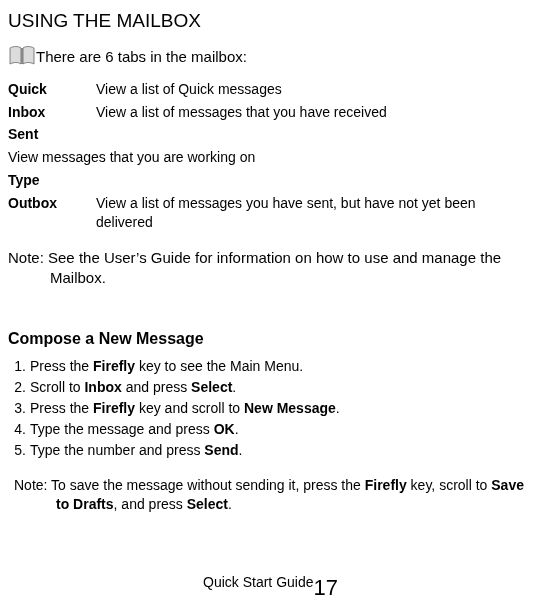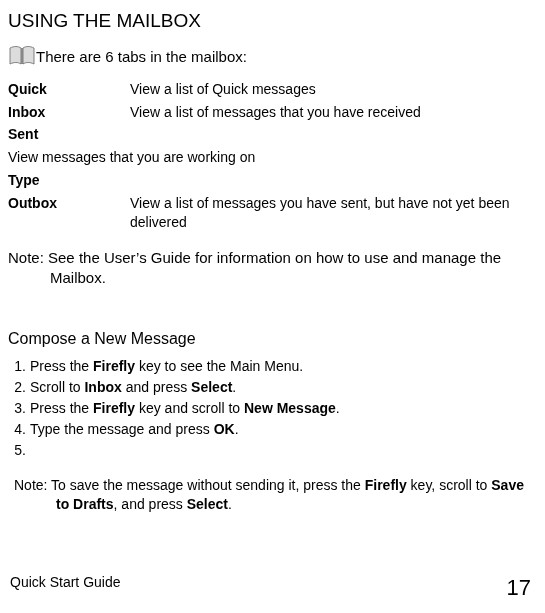--- a/index.html
+++ b/index.html
@@ -29,21 +29,20 @@
     height: 24px;
     display: inline-block;
   }
   .intro-text { font-size: 15px; }
   .tabs-table {
     margin-bottom: 14px;
   }
   .tab-row {
     display: flex;
     padding: 2px 0;
-    gap: 34px;
   }
   .tab-label {
     width: 88px;
     font-weight: bold;
     font-size: 14px;
     flex-shrink: 0;
   }
   .tab-desc {
     font-size: 14px;
     max-width: 400px;
@@ -52,21 +51,21 @@
     font-size: 15px;
     margin-bottom: 18px;
     padding-left: 0;
     text-indent: -42px;
     margin-left: 42px;
     max-width: 510px;
   }
   .section-subtitle {
     font-size: 16px;
     margin-bottom: 6px;
-    font-weight: normal;
+    font-weight: bold;
     margin-top: 40px;
   }
   .steps {
     list-style: none;
     margin-bottom: 16px;
   }
   .step-row {
     display: flex;
     padding: 1px 0;
     font-size: 14px;
@@ -84,21 +83,21 @@
     text-indent: -42px;
     margin-left: 48px;
     max-width: 500px;
   }
   .footer {
     position: absolute;
     bottom: 10px;
     left: 10px;
     right: 14px;
     display: flex;
-    justify-content: space-between;
+    justify-content: center;
     font-size: 14px;
   }
   .pagenum { font-size: 22px; }
 </style>
 </head>
 <body>
 
 <h1 class="title">USING THE MAILBOX</h1>
 
 <div class="intro-line">
@@ -160,20 +159,23 @@
     </span>
   </div>
   <div class="step-row">
     <span class="step-num">4.</span>
     <span class="step-text">
       <span>Type the message and press </span><span class="b">OK</span><span>.</span>
     </span>
   </div>
   <div class="step-row">
     <span class="step-num">5.</span>
+    <span class="step-text">
+      <span>Type the number and press </span><span class="b">Send</span><span>.</span>
+    </span>
   </div>
 </div>
 
 <p class="note2">
   <span>Note: To save the message without sending it, press the </span><span class="b">Firefly</span><span> key, scroll to </span><span class="b">Save to Drafts</span><span>, and press </span><span class="b">Select</span><span>.</span>
 </p>
 
 <div class="footer">
   <span>Quick Start Guide</span>
   <span class="pagenum">17</span>

